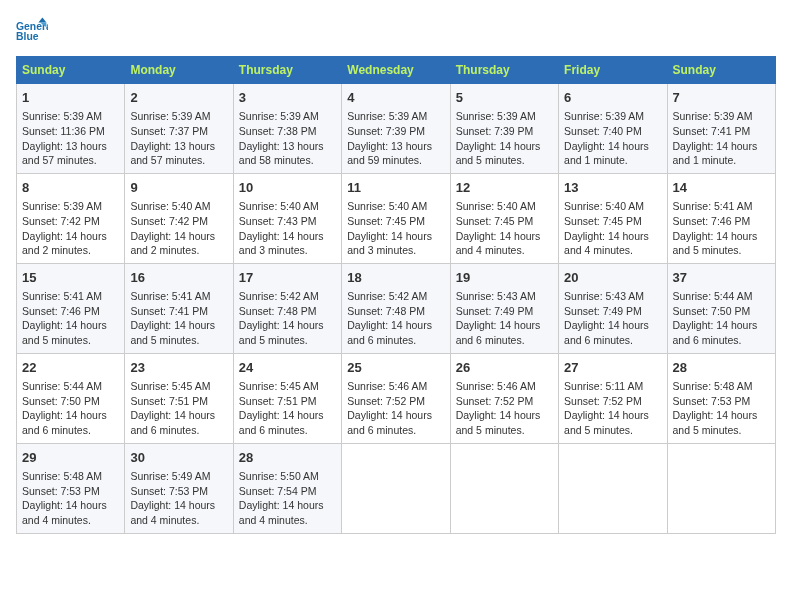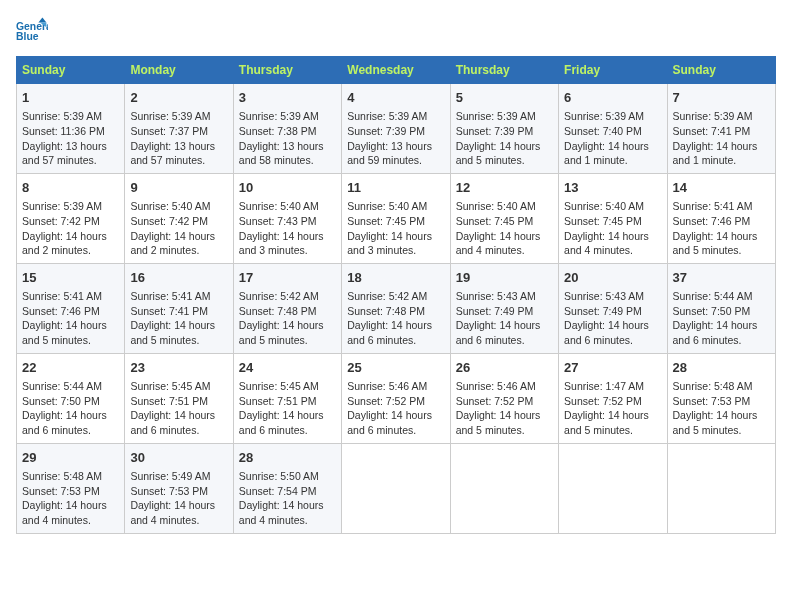--- a/index.html
+++ b/index.html
@@ -133,21 +133,21 @@
         <td><span class="day-num">19</span><span>Sunrise: 5:43 AM</span><br><span>Sunset: 7:49 PM</span><br><span>Daylight: 14 hours and 6 minutes.</span></td>
         <td><span class="day-num">20</span><span>Sunrise: 5:43 AM</span><br><span>Sunset: 7:49 PM</span><br><span>Daylight: 14 hours and 6 minutes.</span></td>
         <td><span class="day-num">37</span><span>Sunrise: 5:44 AM</span><br><span>Sunset: 7:50 PM</span><br><span>Daylight: 14 hours and 6 minutes.</span></td>
       </tr>
       <tr>
         <td><span class="day-num">22</span><span>Sunrise: 5:44 AM</span><br><span>Sunset: 7:50 PM</span><br><span>Daylight: 14 hours and 6 minutes.</span></td>
         <td><span class="day-num">23</span><span>Sunrise: 5:45 AM</span><br><span>Sunset: 7:51 PM</span><br><span>Daylight: 14 hours and 6 minutes.</span></td>
         <td><span class="day-num">24</span><span>Sunrise: 5:45 AM</span><br><span>Sunset: 7:51 PM</span><br><span>Daylight: 14 hours and 6 minutes.</span></td>
         <td><span class="day-num">25</span><span>Sunrise: 5:46 AM</span><br><span>Sunset: 7:52 PM</span><br><span>Daylight: 14 hours and 6 minutes.</span></td>
         <td><span class="day-num">26</span><span>Sunrise: 5:46 AM</span><br><span>Sunset: 7:52 PM</span><br><span>Daylight: 14 hours and 5 minutes.</span></td>
-        <td><span class="day-num">27</span><span>Sunrise: 1:47 AM</span><br><span>Sunset: 7:52 PM</span><br><span>Daylight: 14 hours and 5 minutes.</span></td>
+        <td><span class="day-num">27</span><span>Sunrise: 5:11 AM</span><br><span>Sunset: 7:52 PM</span><br><span>Daylight: 14 hours and 5 minutes.</span></td>
         <td><span class="day-num">28</span><span>Sunrise: 5:48 AM</span><br><span>Sunset: 7:53 PM</span><br><span>Daylight: 14 hours and 5 minutes.</span></td>
       </tr>
       <tr>
         <td><span class="day-num">29</span><span>Sunrise: 5:48 AM</span><br><span>Sunset: 7:53 PM</span><br><span>Daylight: 14 hours and 4 minutes.</span></td>
         <td><span class="day-num">30</span><span>Sunrise: 5:49 AM</span><br><span>Sunset: 7:53 PM</span><br><span>Daylight: 14 hours and 4 minutes.</span></td>
         <td><span class="day-num">28</span><span>Sunrise: 5:50 AM</span><br><span>Sunset: 7:54 PM</span><br><span>Daylight: 14 hours and 4 minutes.</span></td>
         <td class="empty-cell"></td>
         <td class="empty-cell"></td>
         <td class="empty-cell"></td>
         <td class="empty-cell"></td>

